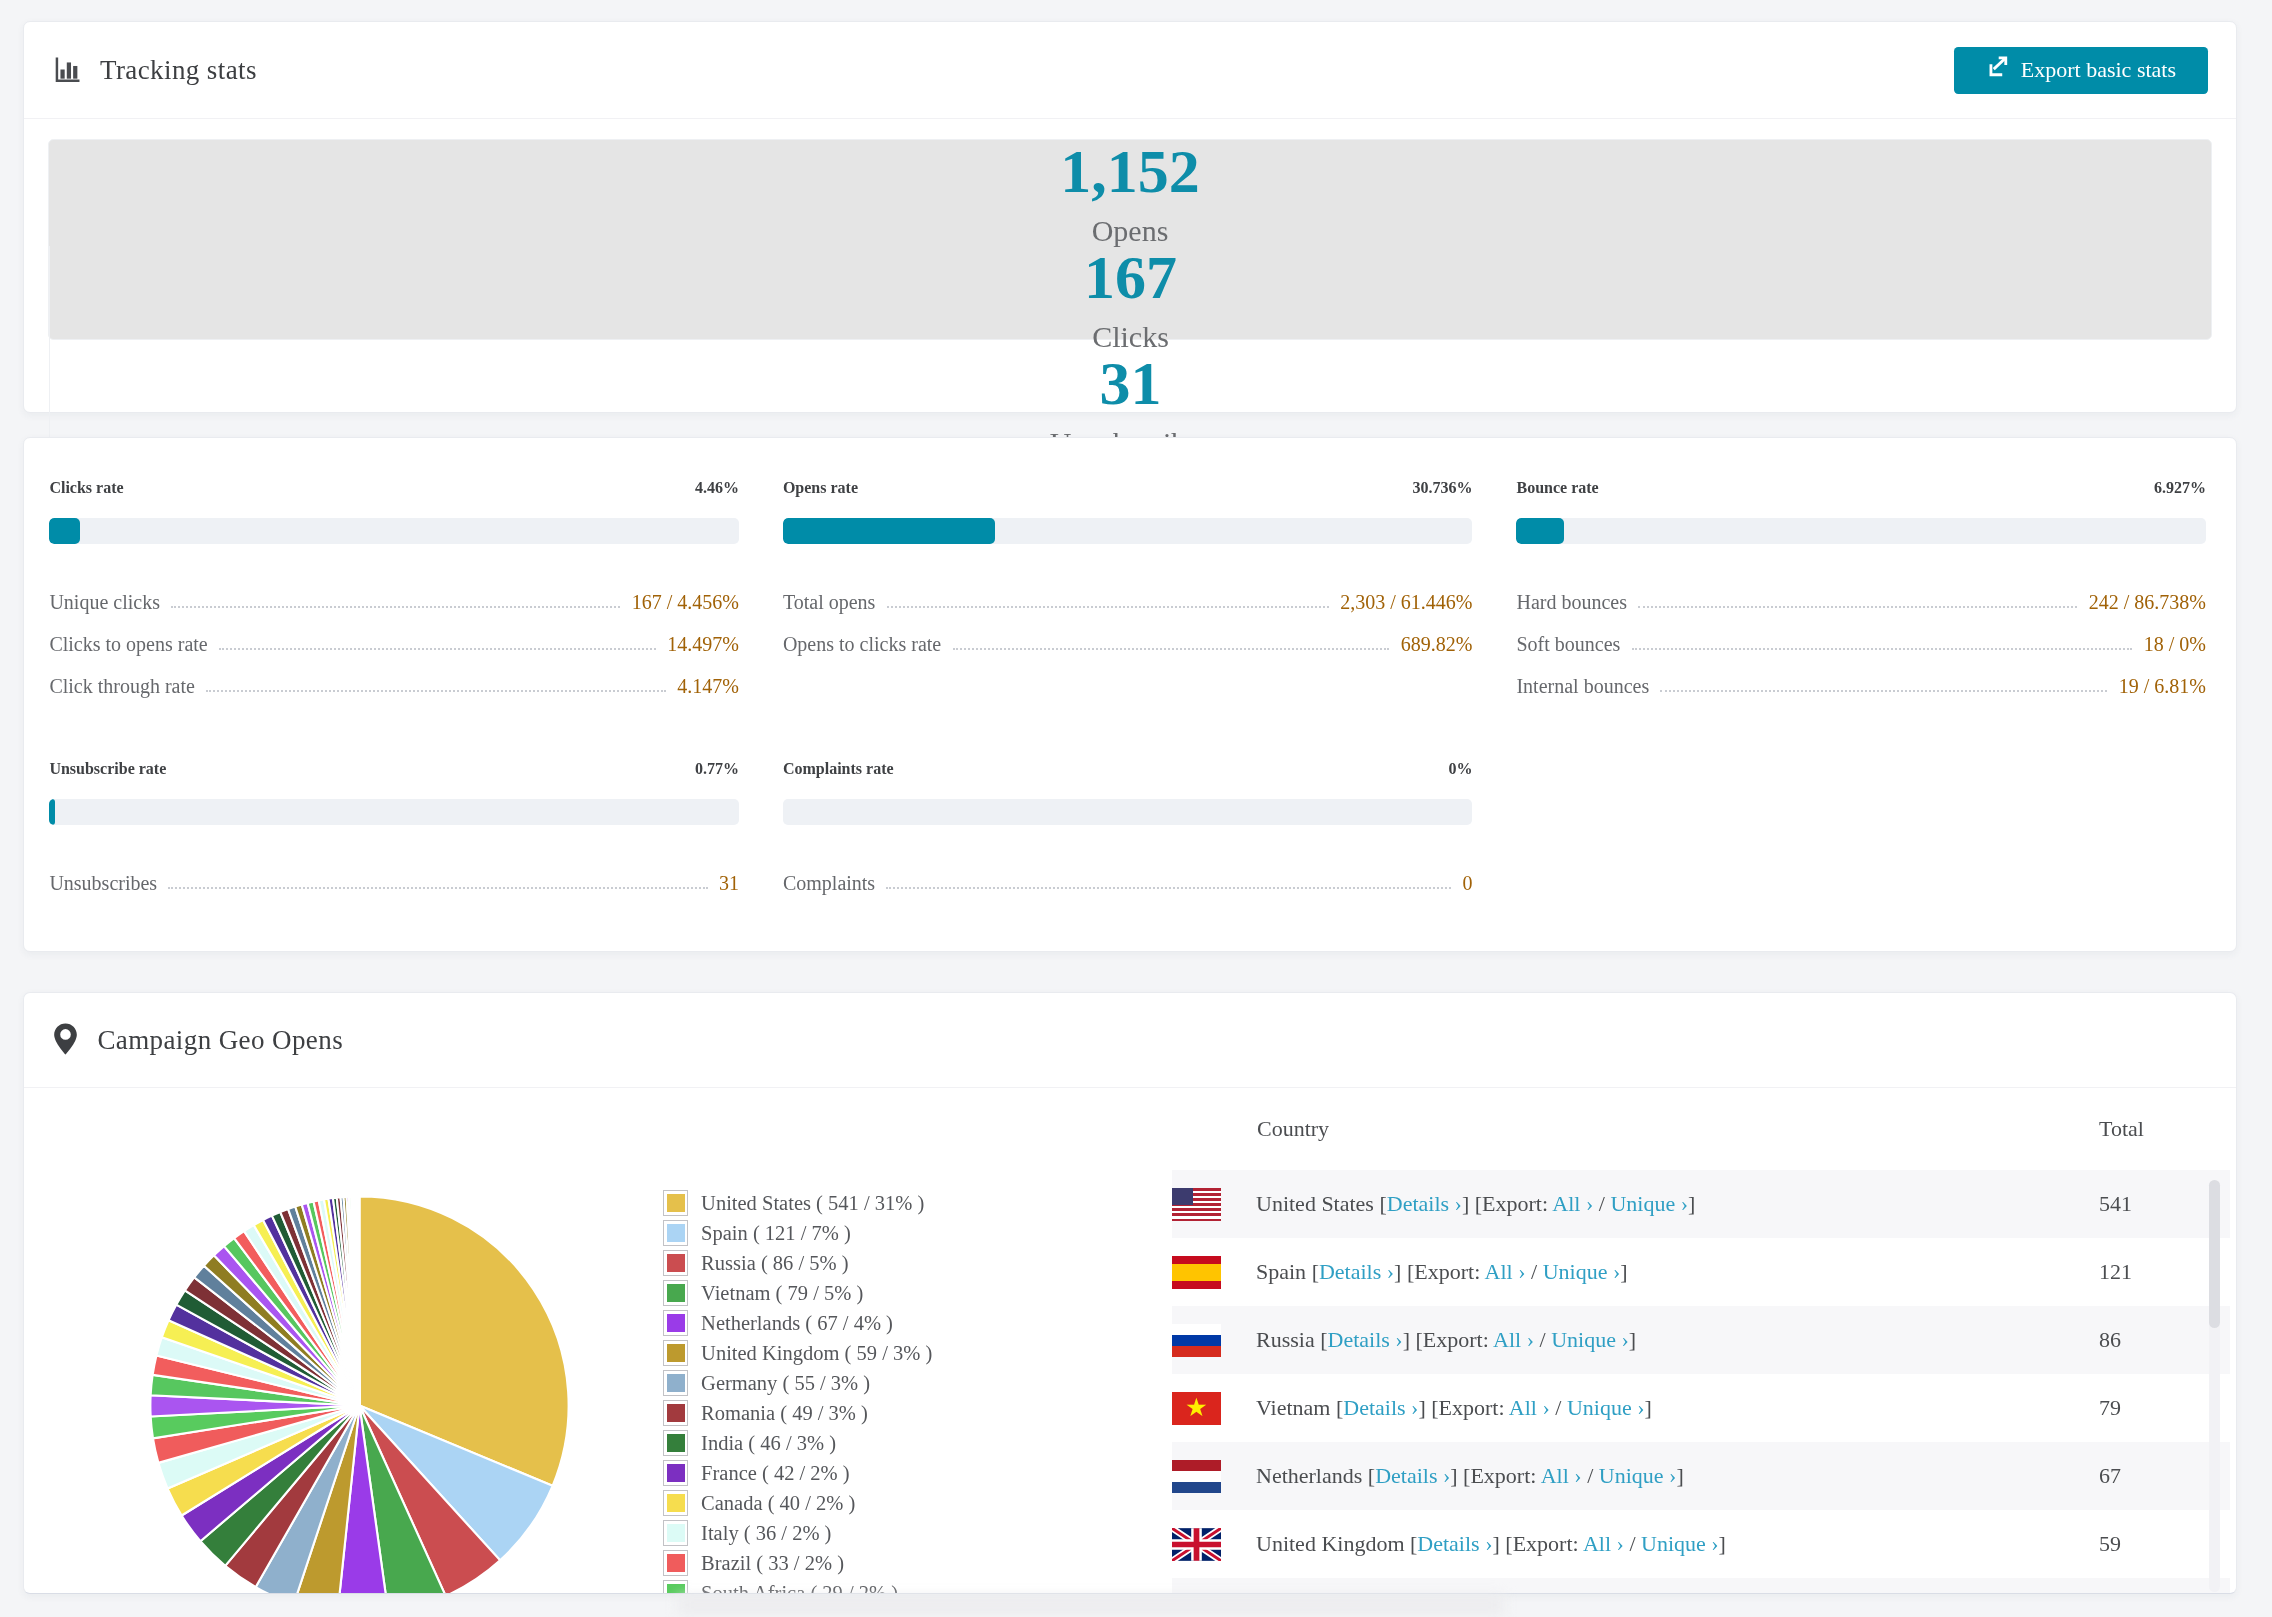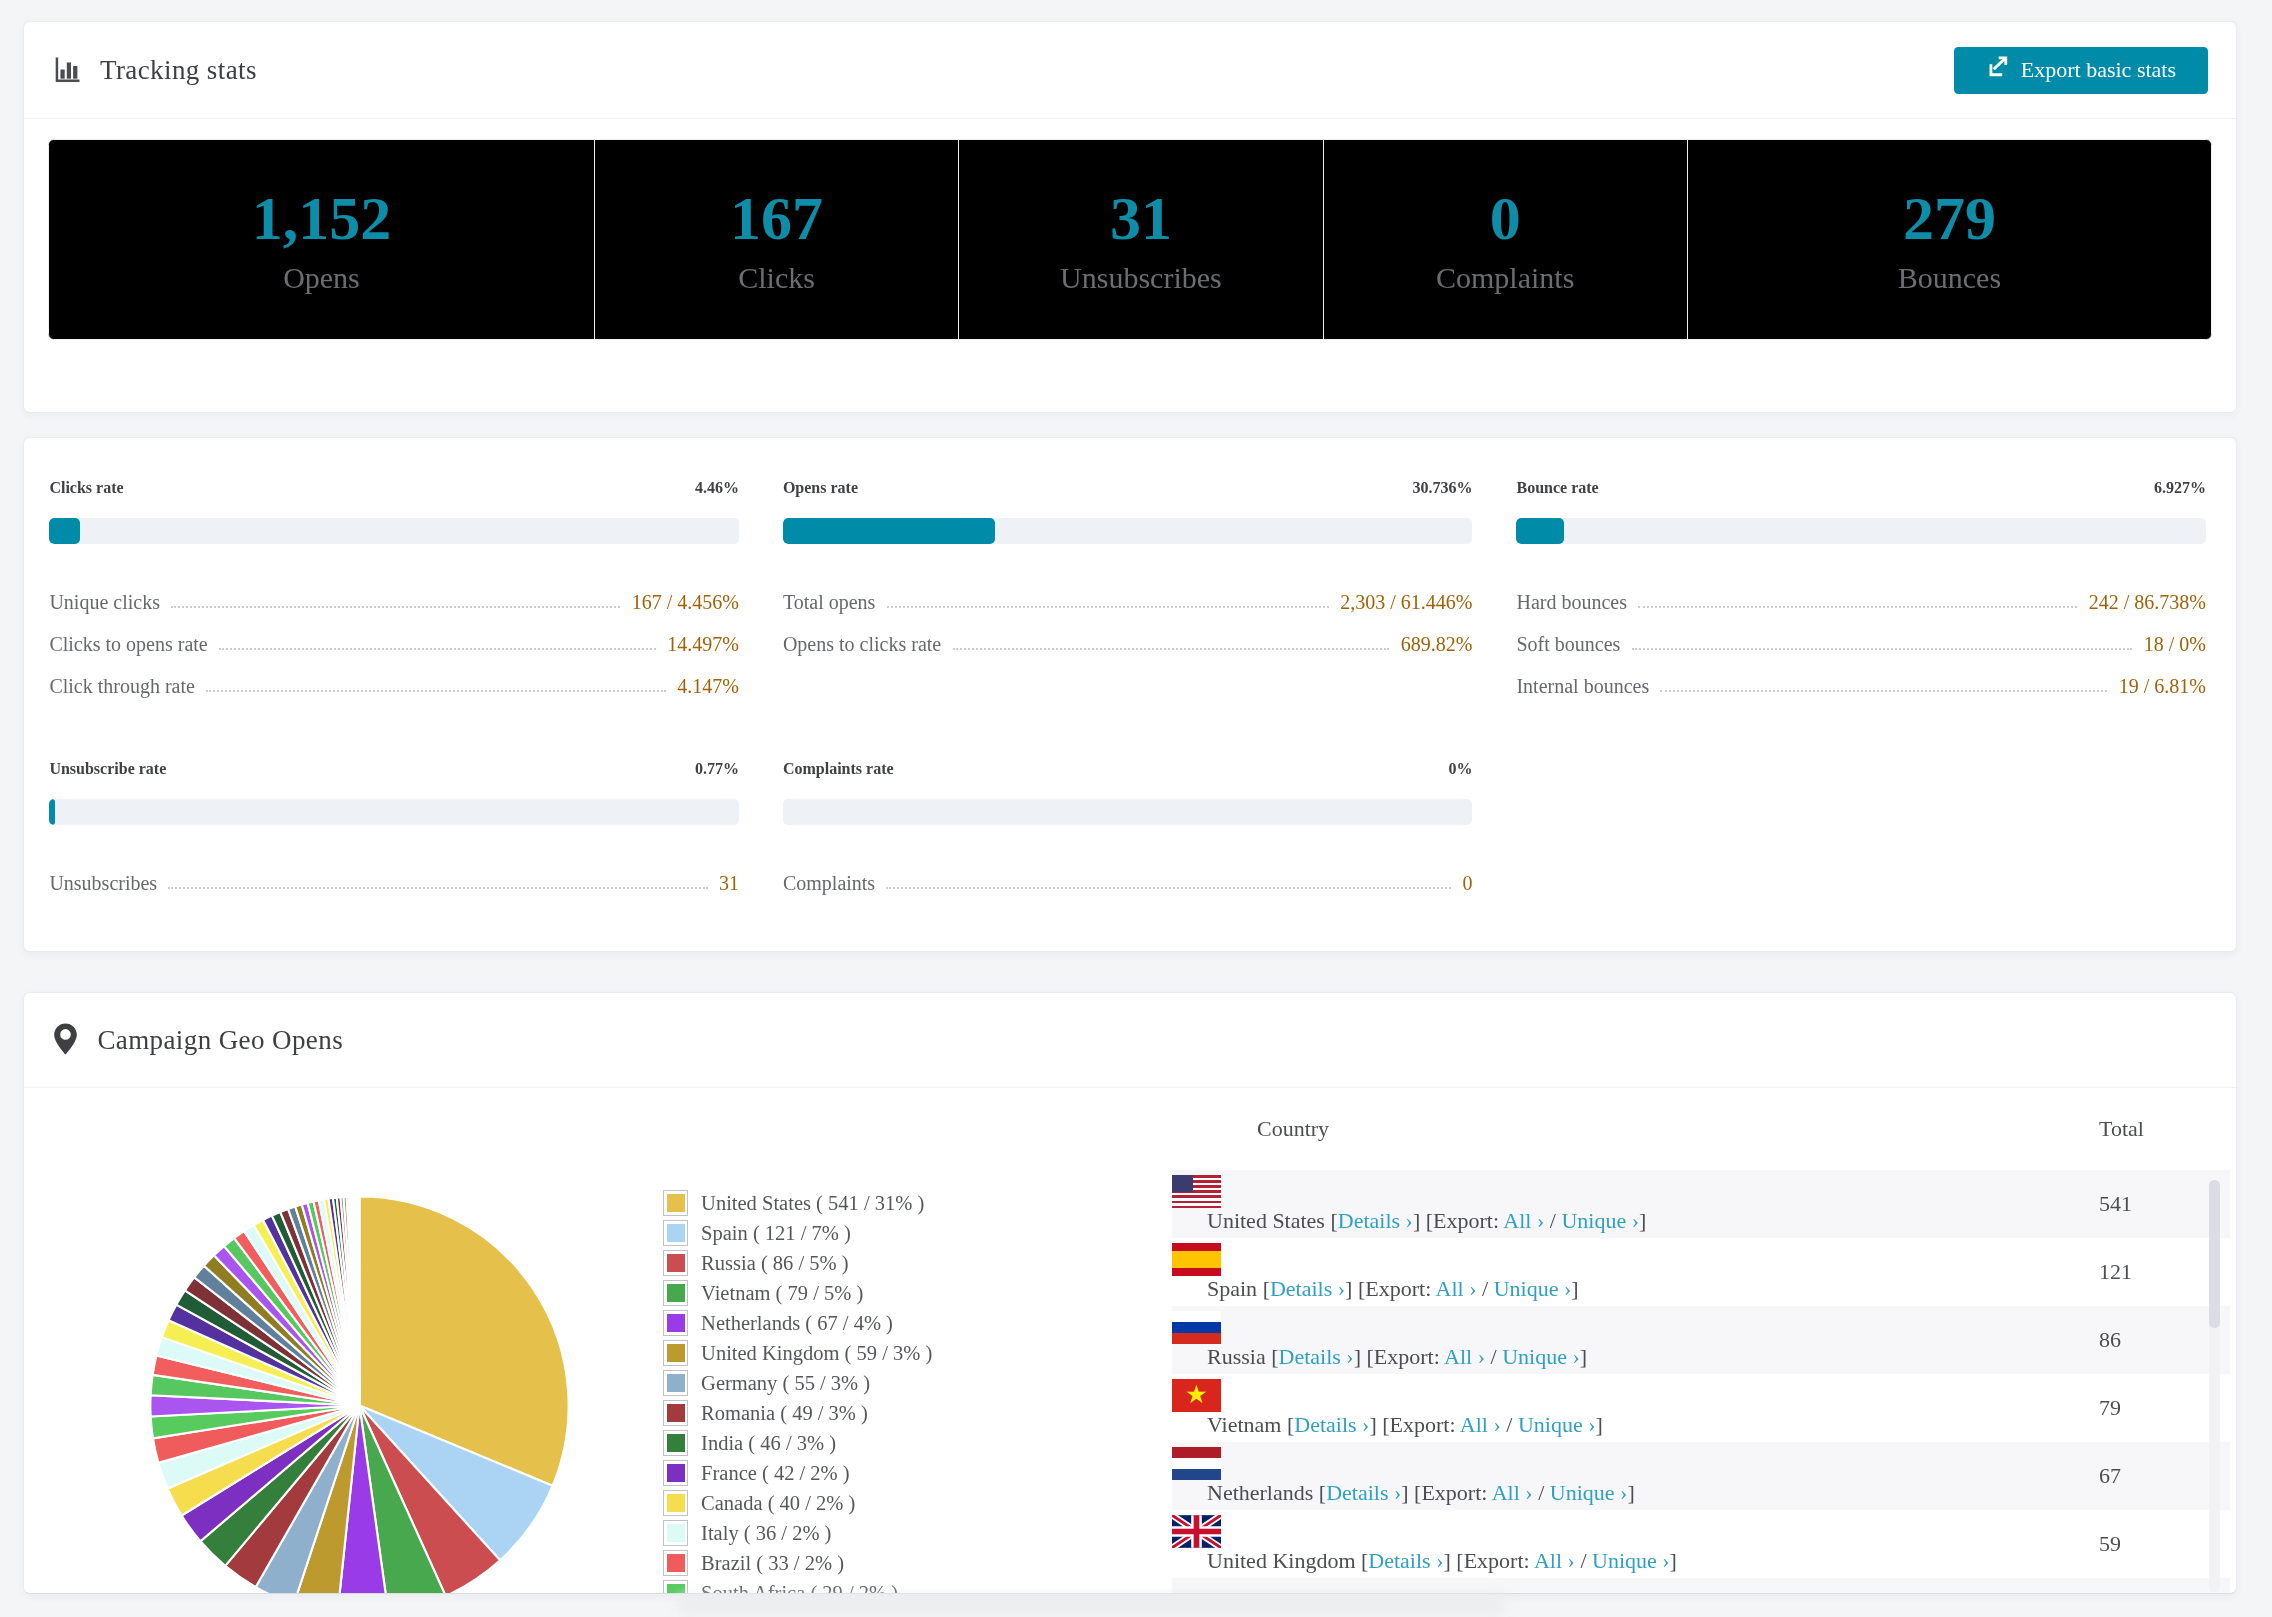--- a/index.html
+++ b/index.html
@@ -14,21 +14,21 @@
 
   .card-head{display:flex;align-items:center;justify-content:space-between;
              padding:0 28px;height:97px;border-bottom:1.4px solid #f1f1f4;}
   .head-left{display:flex;align-items:center;gap:17px;}
   .card-title{font-size:27px;font-weight:400;color:#3d3f42;margin:0;letter-spacing:0.4px;}
 
   .export-btn{display:flex;align-items:center;gap:11.3px;background:#008ca8;color:#fff;border:none;
               border-radius:4.2px;height:47px;padding:0 32px;font-size:22px;font-family:inherit;cursor:pointer;}
 
   
-  .stats-row{display:flex;margin:20px 24px 0;border:1.4px solid #eef0f3;border-radius:5.6px;height:201px;background:#000000;}
+  .stats-row{display:flex;margin:20px 24px 0;border:1.4px solid #eef0f3;border-radius:5.6px;height:201px;background:#e5e5e5;flex-direction:column;}
   .stat-cell{display:flex;flex-direction:column;align-items:center;justify-content:center;gap:14px;border-left:1.4px solid #eef0f3;}
   .stat-cell:first-child{border-left:none;}
   .num{font-size:62px;font-weight:700;color:#0e8da9;line-height:1;}
   .slbl{font-size:30px;color:#6b6d70;line-height:1;}
 
   
   .rates-grid{display:grid;grid-template-columns:1fr 1fr 1fr;column-gap:44px;row-gap:62px;padding:41px 30px 0 25.4px;}
   .rate-head{display:flex;justify-content:space-between;align-items:baseline;}
   .rt,.rp{font-size:16px;font-weight:700;color:#3f4144;}
   .bar{margin-top:21px;height:26px;background:#eef1f5;border-radius:5px;overflow:hidden;}
@@ -46,21 +46,21 @@
   #legend{position:absolute;left:639px;top:100px;list-style:none;margin:0;padding:0;text-align:center;}
   .leg{display:flex;align-items:center;height:30px;font-size:20.5px;color:#55575b;}
   .sw{width:25.4px;height:25.4px;border:0.7px solid #c2c2c6;background:#fff;padding:2.8px;margin-right:12.7px;flex:none;}
   .swi{display:block;width:100%;height:100%;}
 
   .geo-table{position:absolute;left:1148px;top:0;width:1058px;}
   .t-head{display:grid;grid-template-columns:927px 1fr;height:82px;align-items:center;font-size:22px;color:#4b4d50;}
   .t-head .hc{padding-left:85px;}
   .trow{display:grid;grid-template-columns:927px 1fr;height:68px;align-items:center;font-size:22px;color:#4b4d50;}
   .trow.odd{background:#f7f7f9;}
-  .ccell{display:flex;align-items:flex-start;flex-direction:column;}
+  .ccell{display:flex;align-items:center;}
   .flag{width:49px;height:33px;flex:none;position:relative;overflow:hidden;}
   .ctext{margin-left:35px;white-space:nowrap;}
   .lnk{color:#2f9fc4;text-decoration:none;cursor:pointer;}
   .flag-us{background:repeating-linear-gradient(180deg,#b22234 0 2.6px,#fff 2.6px 5.1px);}
   .flag-us .canton{position:absolute;left:0;top:0;width:20.5px;height:17.6px;background:#3c3b6e;}
   .flag-es{background:linear-gradient(180deg,#c60b1e 0 25%,#ffc400 25% 75%,#c60b1e 75%);}
   .flag-ru{background:linear-gradient(180deg,#fff 0 33.4%,#0039a6 33.4% 66.7%,#d52b1e 66.7%);}
   .flag-vn{background:#da251d;display:flex;align-items:center;justify-content:center;}
   .flag-vn .star{color:#ffef00;font-size:25.4px;line-height:1;}
   .flag-nl{background:linear-gradient(180deg,#ae1c28 0 33.4%,#fff 33.4% 66.7%,#21468b 66.7%);}

